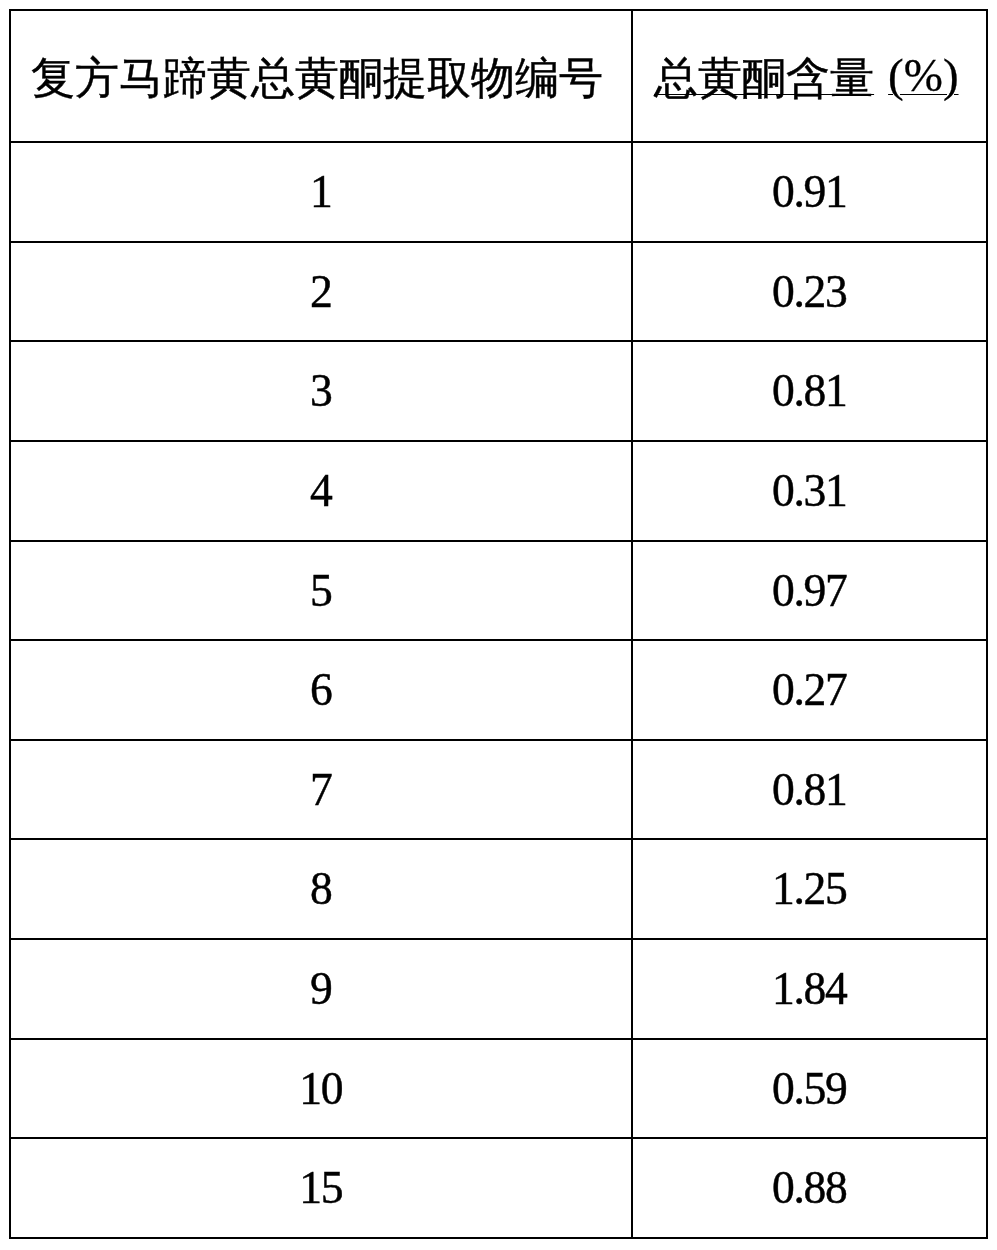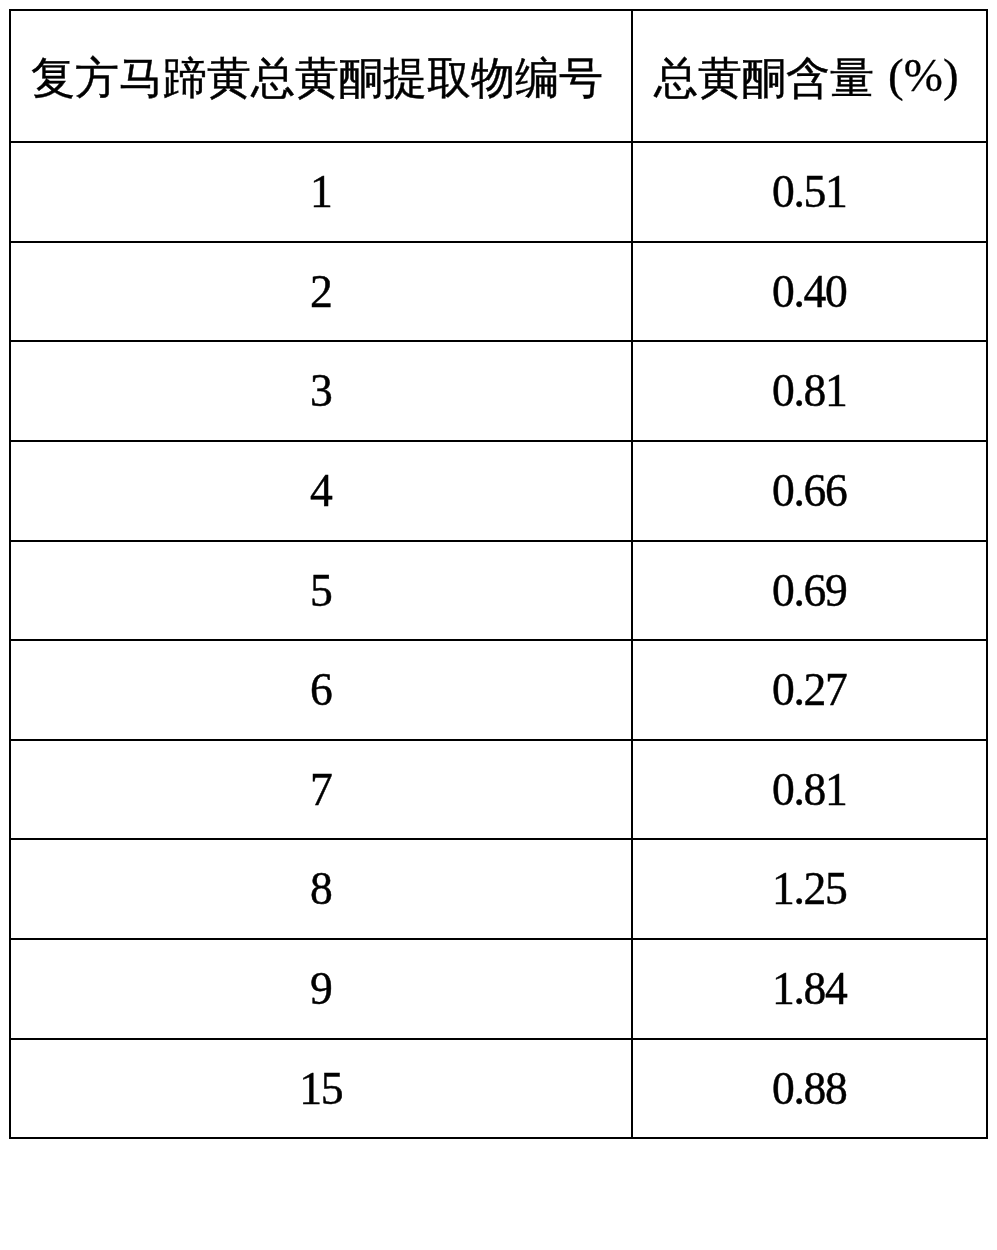--- a/index.html
+++ b/index.html
@@ -29,21 +29,21 @@
   tr.data-row   td { height:97.636px; }
 
   .hdr-text {
     display:inline-block;
     white-space:nowrap;
     line-height:1;
     position:relative;
     left:-4px;
     top:1.75px;
   }
-  .hdr-text.with-unit { left:-3.2px; }
+  .hdr-text.with-unit { left:-3.2px;text-decoration:underline; }
   .hdr-cjk {
     font-family:"Liberation Sans", sans-serif;
     font-size:44px;
     line-height:1;
     -webkit-text-stroke:0.45px #000000;
   }
   .hdr-unit {
     font-family:"Liberation Serif", serif;
     font-size:47px;
     line-height:1;
@@ -74,53 +74,57 @@
     </colgroup>
     <thead>
       <tr class="header-row">
         <td><span class="hdr-text"><span class="hdr-cjk">复方马蹄黄总黄酮提取物编号</span></span></td>
         <td><span class="hdr-text with-unit"><span class="hdr-cjk">总黄酮含量</span><span class="hdr-unit">(%)</span></span></td>
       </tr>
     </thead>
     <tbody>
       <tr class="data-row">
         <td><span class="cell-text">1</span></td>
-        <td><span class="cell-text">0.51</span></td>
+        <td><span class="cell-text">0.91</span></td>
       </tr>
       <tr class="data-row">
         <td><span class="cell-text">2</span></td>
-        <td><span class="cell-text">0.40</span></td>
+        <td><span class="cell-text">0.23</span></td>
       </tr>
       <tr class="data-row">
         <td><span class="cell-text">3</span></td>
         <td><span class="cell-text">0.81</span></td>
       </tr>
       <tr class="data-row">
         <td><span class="cell-text">4</span></td>
-        <td><span class="cell-text">0.66</span></td>
+        <td><span class="cell-text">0.31</span></td>
       </tr>
       <tr class="data-row">
         <td><span class="cell-text">5</span></td>
-        <td><span class="cell-text">0.69</span></td>
+        <td><span class="cell-text">0.97</span></td>
       </tr>
       <tr class="data-row">
         <td><span class="cell-text">6</span></td>
         <td><span class="cell-text">0.27</span></td>
       </tr>
       <tr class="data-row">
         <td><span class="cell-text">7</span></td>
         <td><span class="cell-text">0.81</span></td>
       </tr>
       <tr class="data-row">
         <td><span class="cell-text">8</span></td>
         <td><span class="cell-text">1.25</span></td>
       </tr>
       <tr class="data-row">
         <td><span class="cell-text">9</span></td>
         <td><span class="cell-text">1.84</span></td>
       </tr>
       <tr class="data-row">
+        <td><span class="cell-text">10</span></td>
+        <td><span class="cell-text">0.59</span></td>
+      </tr>
+      <tr class="data-row">
         <td><span class="cell-text">15</span></td>
         <td><span class="cell-text">0.88</span></td>
       </tr>
     </tbody>
   </table>
 </div>
 
 </body></html>

